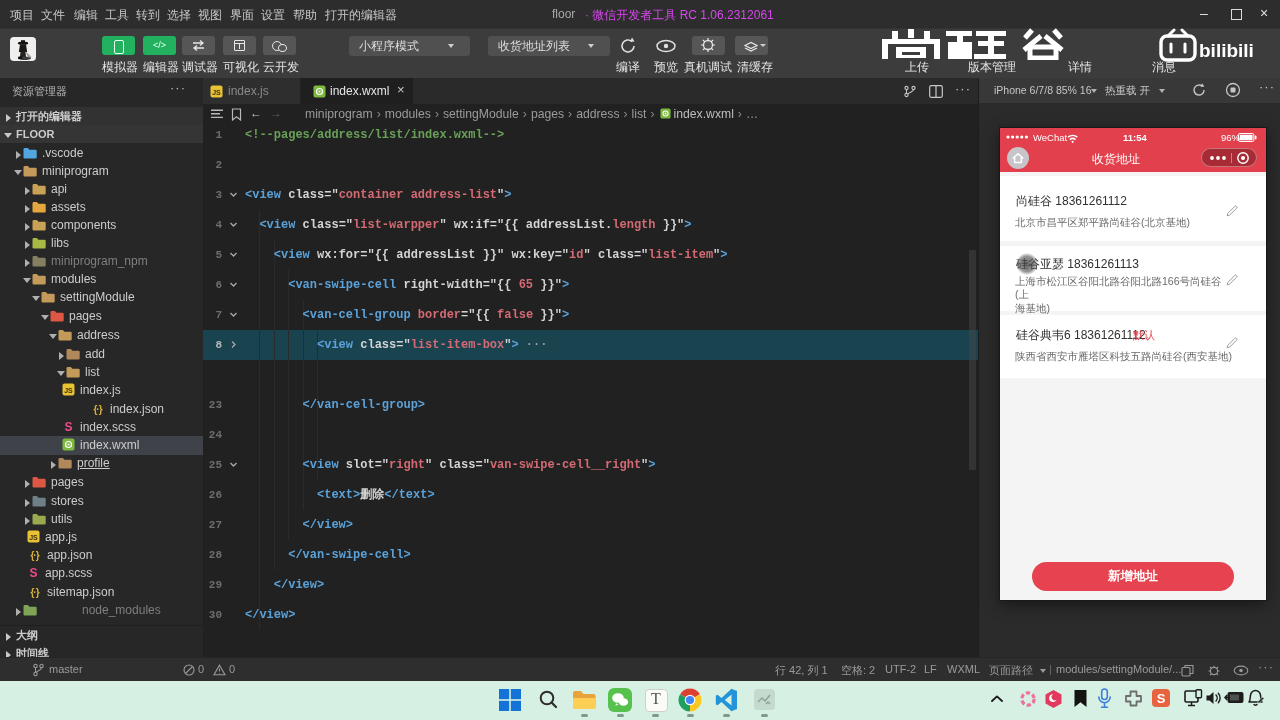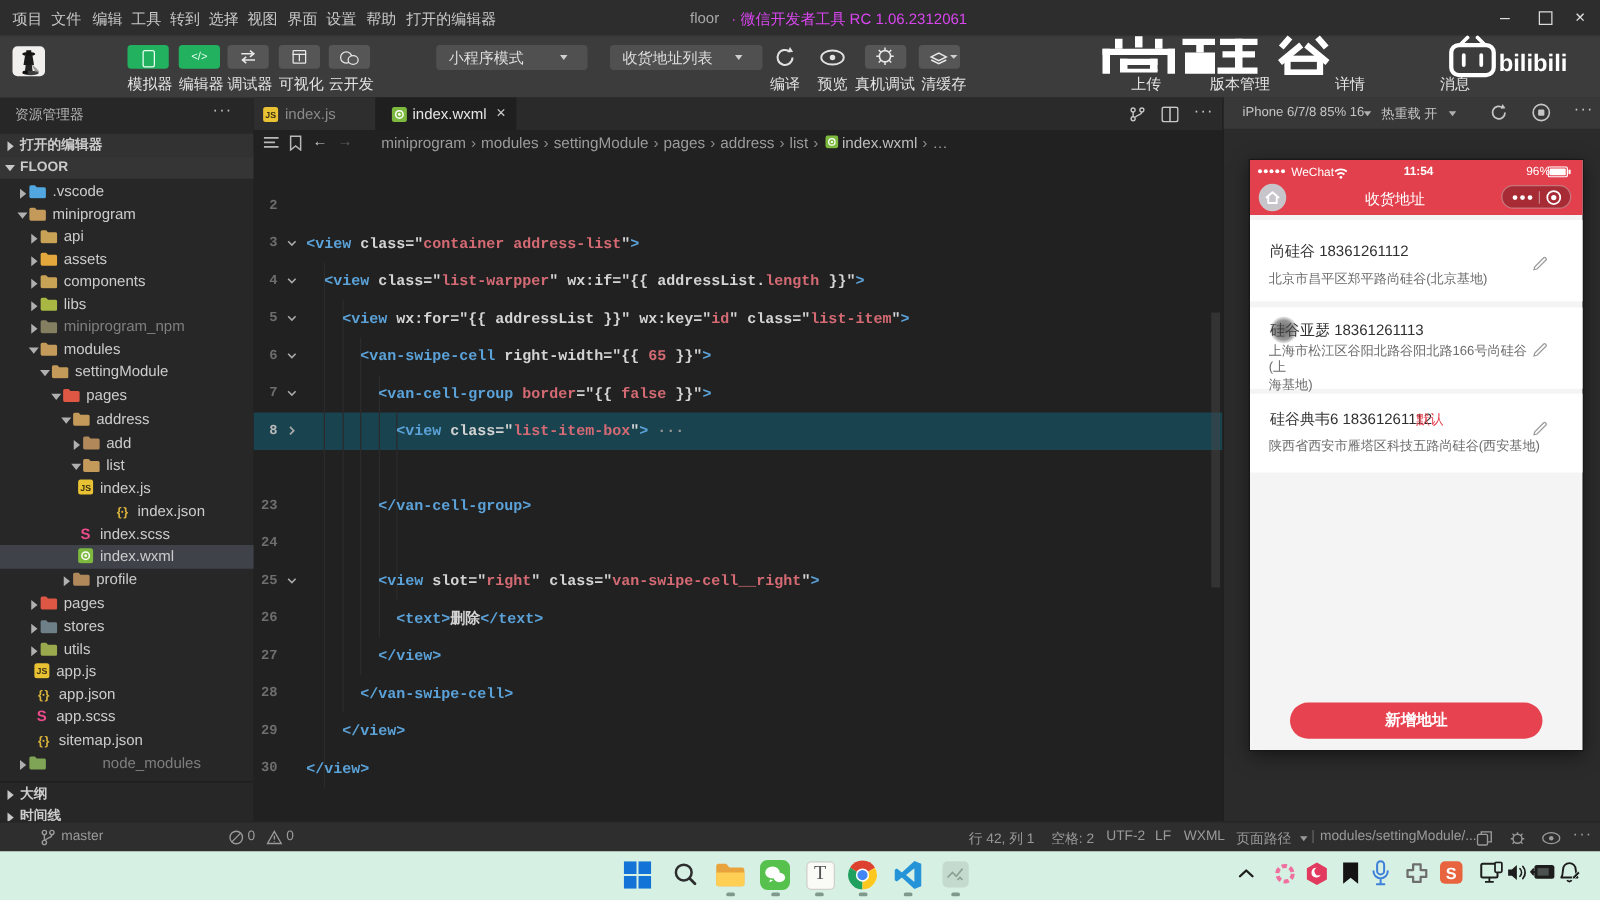--- a/index.html
+++ b/index.html
@@ -211,21 +211,21 @@
             <rect x="0.5" y="0.5" width="12" height="12" rx="2" fill="#e8c233"></rect>
             <text x="6.5" y="9.5" font-size="7" font-weight="bold" text-anchor="middle" fill="#3a3113" font-family="Liberation Sans">JS</text>
           </svg><span style="">index.js</span></div>
   <div class="trow" style="top:322px;padding-left:28px;"><span style="display:inline-block;width:62px"></span><span class="ficon" style="top:0;color:#d9b33c;font-weight:bold;font-size:10px;width:15px;display:inline-block;text-align:center;letter-spacing:-1px">{·}</span><span style="">index.json</span></div>
   <div class="trow" style="top:340px;"><span style="display:inline-block;width:62px"></span><span class="ficon" style="top:0;color:#ec4b8c;font-weight:bold;font-size:12px;width:13px;display:inline-block;text-align:center">S</span><span style="">index.scss</span></div>
   <div class="trow" style="top:358px; background:#3f4349;"><span style="display:inline-block;width:62px"></span><svg class="ficon" width="13" height="13" viewBox="0 0 13 13">
             <rect x="0.5" y="0.5" width="12" height="12" rx="2" fill="#7cb93e"></rect>
             <circle cx="6.5" cy="6.5" r="3" fill="none" stroke="#fff" stroke-width="1.2"></circle>
             <circle cx="6.5" cy="6.5" r="1.1" fill="#fff"></circle>
           </svg><span style="">index.wxml</span></div>
-  <div class="trow" style="top:376px;"><span style="display:inline-block;width:48px"></span><span class="arr"><span style="display:inline-block;width:0;height:0;border-top:4px solid transparent;border-bottom:4px solid transparent;border-left:5px solid #b0b0b0;vertical-align:middle"></span></span><svg class="ficon" width="14" height="12" viewBox="0 0 14 12">
+  <div class="trow" style="top:376px;text-decoration:underline;"><span style="display:inline-block;width:48px"></span><span class="arr"><span style="display:inline-block;width:0;height:0;border-top:4px solid transparent;border-bottom:4px solid transparent;border-left:5px solid #b0b0b0;vertical-align:middle"></span></span><svg class="ficon" width="14" height="12" viewBox="0 0 14 12">
             <path d="M0.5 2.4 a1.3 1.3 0 0 1 1.3-1.3 h3.1 l1.5 1.7 h6.1 a1.2 1.2 0 0 1 1.2 1.2 v6.3 a1.2 1.2 0 0 1-1.2 1.2 h-10.7 a1.3 1.3 0 0 1-1.3-1.3 Z" fill="#b0885a"></path>
           </svg><span style="">profile</span></div>
   <div class="trow" style="top:395px;"><span style="display:inline-block;width:22px"></span><span class="arr"><span style="display:inline-block;width:0;height:0;border-top:4px solid transparent;border-bottom:4px solid transparent;border-left:5px solid #b0b0b0;vertical-align:middle"></span></span><svg class="ficon" width="14" height="12" viewBox="0 0 14 12">
             <path d="M0.5 2.4 a1.3 1.3 0 0 1 1.3-1.3 h3.1 l1.5 1.7 h6.1 a1.2 1.2 0 0 1 1.2 1.2 v6.3 a1.2 1.2 0 0 1-1.2 1.2 h-10.7 a1.3 1.3 0 0 1-1.3-1.3 Z" fill="#dd5744"></path>
           </svg><span style="">pages</span></div>
   <div class="trow" style="top:414px;"><span style="display:inline-block;width:22px"></span><span class="arr"><span style="display:inline-block;width:0;height:0;border-top:4px solid transparent;border-bottom:4px solid transparent;border-left:5px solid #b0b0b0;vertical-align:middle"></span></span><svg class="ficon" width="14" height="12" viewBox="0 0 14 12">
             <path d="M0.5 2.4 a1.3 1.3 0 0 1 1.3-1.3 h3.1 l1.5 1.7 h6.1 a1.2 1.2 0 0 1 1.2 1.2 v6.3 a1.2 1.2 0 0 1-1.2 1.2 h-10.7 a1.3 1.3 0 0 1-1.3-1.3 Z" fill="#6f7f88"></path>
           </svg><span style="">stores</span></div>
   <div class="trow" style="top:432px;"><span style="display:inline-block;width:22px"></span><span class="arr"><span style="display:inline-block;width:0;height:0;border-top:4px solid transparent;border-bottom:4px solid transparent;border-left:5px solid #b0b0b0;vertical-align:middle"></span></span><svg class="ficon" width="14" height="12" viewBox="0 0 14 12">
             <path d="M0.5 2.4 a1.3 1.3 0 0 1 1.3-1.3 h3.1 l1.5 1.7 h6.1 a1.2 1.2 0 0 1 1.2 1.2 v6.3 a1.2 1.2 0 0 1-1.2 1.2 h-10.7 a1.3 1.3 0 0 1-1.3-1.3 Z" fill="#9aa84e"></path>
@@ -290,20 +290,21 @@
             <circle cx="6.5" cy="6.5" r="3" fill="none" stroke="#fff" stroke-width="1.2"></circle>
             <circle cx="6.5" cy="6.5" r="1.1" fill="#fff"></circle>
           </svg><span style="color:#bdbdbd">index.wxml</span><span style="color:#8a8a8a;margin:0 4px">›</span>…</div>
       </div>
 <div class="abs" style="left:0;top:252px;width:775px;height:30px;background:#1a4350"></div>
 <div class="abs" style="left:56px;top:132px;width:1px;height:420px;background:#2b2b2b"></div>
 <div class="abs" style="left:71px;top:162px;width:1px;height:330px;background:#2b2b2b"></div>
 <div class="abs" style="left:85px;top:192px;width:1px;height:270px;background:#2b2b2b"></div>
 <div class="abs" style="left:100px;top:222px;width:1px;height:210px;background:#2b2b2b"></div>
 <div class="abs" style="left:114px;top:252px;width:1px;height:150px;background:#2b2b2b"></div>
+<div class="crow" style="top:42px"><span class="ln" style="color:#6e6e6e">1</span><span class="fo"></span><span><span class="cm">&lt;!--pages/address/list/index.wxml--&gt;</span></span></div>
 <div class="crow" style="top:72px"><span class="ln" style="color:#6e6e6e">2</span><span class="fo"></span><span></span></div>
 <div class="crow" style="top:102px"><span class="ln" style="color:#6e6e6e">3</span><span class="fo"><svg width="9" height="9" viewBox="0 0 9 9" style="margin-top:10px">
             <path d="M1.5 3 4.5 6 7.5 3" fill="none" stroke="#aaaaaa" stroke-width="1.3"></path>
           </svg></span><span><span class="tg">&lt;view</span> class="<span class="rd">container address-list</span>"<span class="tg">&gt;</span></span></div>
 <div class="crow" style="top:132px"><span class="ln" style="color:#6e6e6e">4</span><span class="fo"><svg width="9" height="9" viewBox="0 0 9 9" style="margin-top:10px">
             <path d="M1.5 3 4.5 6 7.5 3" fill="none" stroke="#aaaaaa" stroke-width="1.3"></path>
           </svg></span><span>  <span class="tg">&lt;view</span> class="<span class="rd">list-warpper</span>" wx:if="{{ addressList.<span class="rd">length</span> }}"<span class="tg">&gt;</span></span></div>
 <div class="crow" style="top:162px"><span class="ln" style="color:#6e6e6e">5</span><span class="fo"><svg width="9" height="9" viewBox="0 0 9 9" style="margin-top:10px">
             <path d="M1.5 3 4.5 6 7.5 3" fill="none" stroke="#aaaaaa" stroke-width="1.3"></path>
           </svg></span><span>    <span class="tg">&lt;view</span> wx:for="{{ addressList }}" wx:key="<span class="rd">id</span>" class="<span class="rd">list-item</span>"<span class="tg">&gt;</span></span></div>

